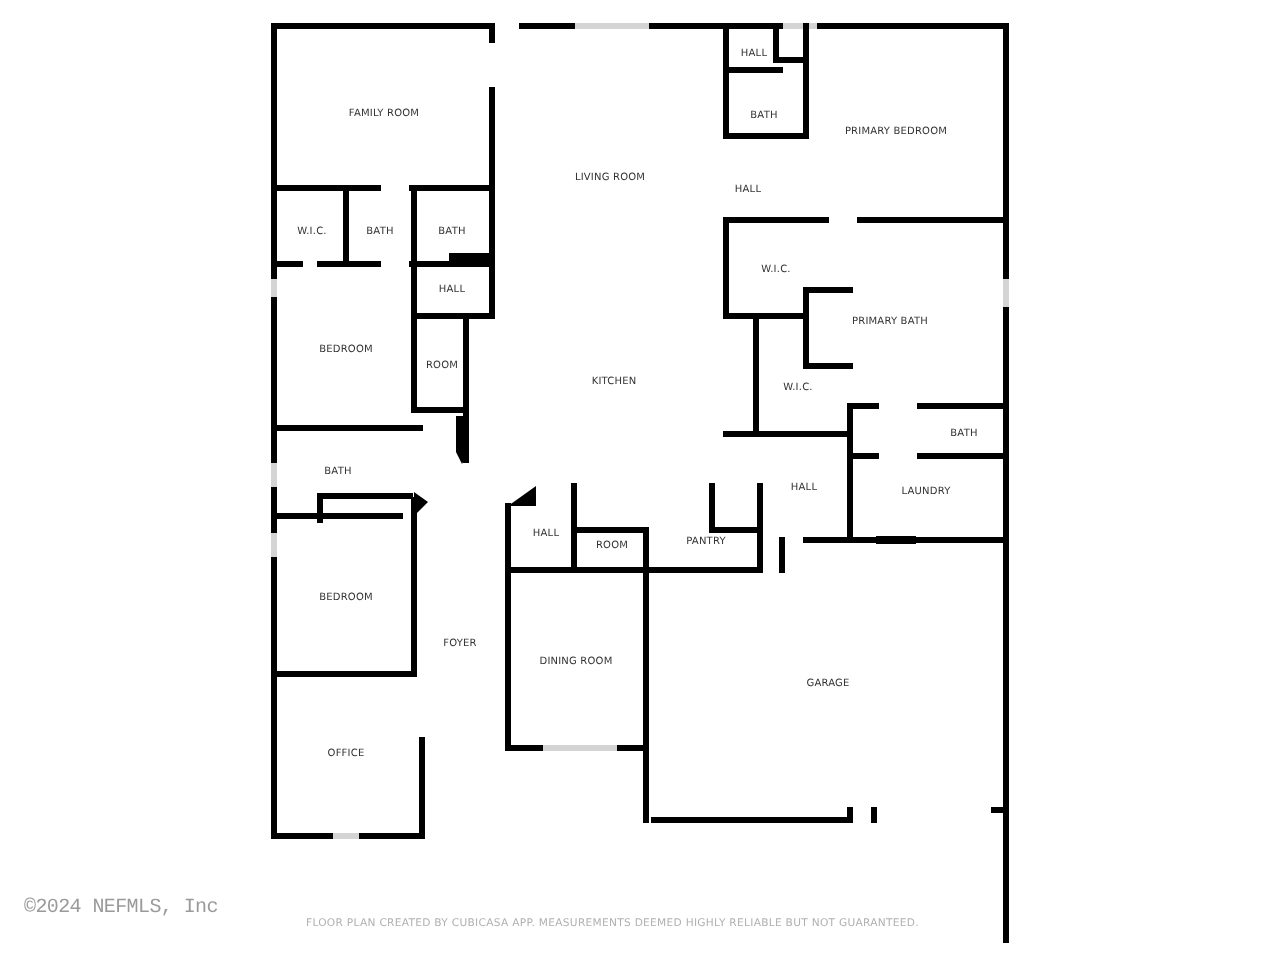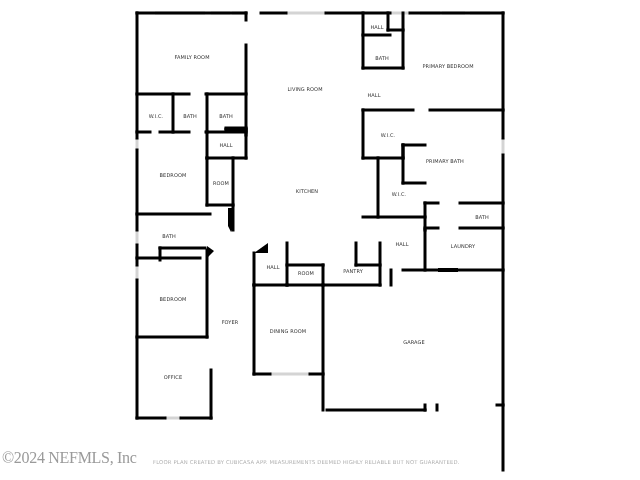--- a/index.html
+++ b/index.html
@@ -1,19 +1,19 @@
 <!DOCTYPE html>
 <html><head>
   <meta charset="utf-8">
   <style>
     html, body { margin: 0; padding: 0; background: #ffffff; }
     body { width: 640px; height: 480px; position: relative; overflow: hidden; font-family: "Liberation Sans", sans-serif; }
     #plan { position: absolute; left: 0; top: 0; width: 640px; height: 480px; }
     .room-label { position: absolute; transform: translate(-50%, -50%); font-family: "DejaVu Sans", sans-serif; font-size: 5px; color: #333333; white-space: nowrap; letter-spacing: 0.1px; }
-    .copyright { position: absolute; left: 2px; top: 449px; font-family: Liberation Serif, serif; font-size: 16px; color: #9a9a9a; letter-spacing: -0.3px; }
+    .copyright { position: absolute; left: 12px; top: 449px; font-family: Liberation Mono, monospace; font-size: 10px; color: #9a9a9a; letter-spacing: -0.3px; }
     .disclaimer { position: absolute; left: 153px; top: 459px; font-family: "DejaVu Sans", sans-serif; font-size: 5.3px; color: #b0b0b0; white-space: nowrap; letter-spacing: 0.15px; }
   </style>
 </head>
 <body>
 
 <svg id="plan" viewBox="0 0 640 480" xmlns="http://www.w3.org/2000/svg">
   <g id="windows-layer">
       <line x1="155" y1="13" x2="205" y2="13" stroke="#d4d4d4" stroke-width="3"></line>
       <line x1="211" y1="13" x2="230" y2="13" stroke="#d4d4d4" stroke-width="3"></line>
       <line x1="232" y1="13" x2="246" y2="13" stroke="#d4d4d4" stroke-width="3"></line>

